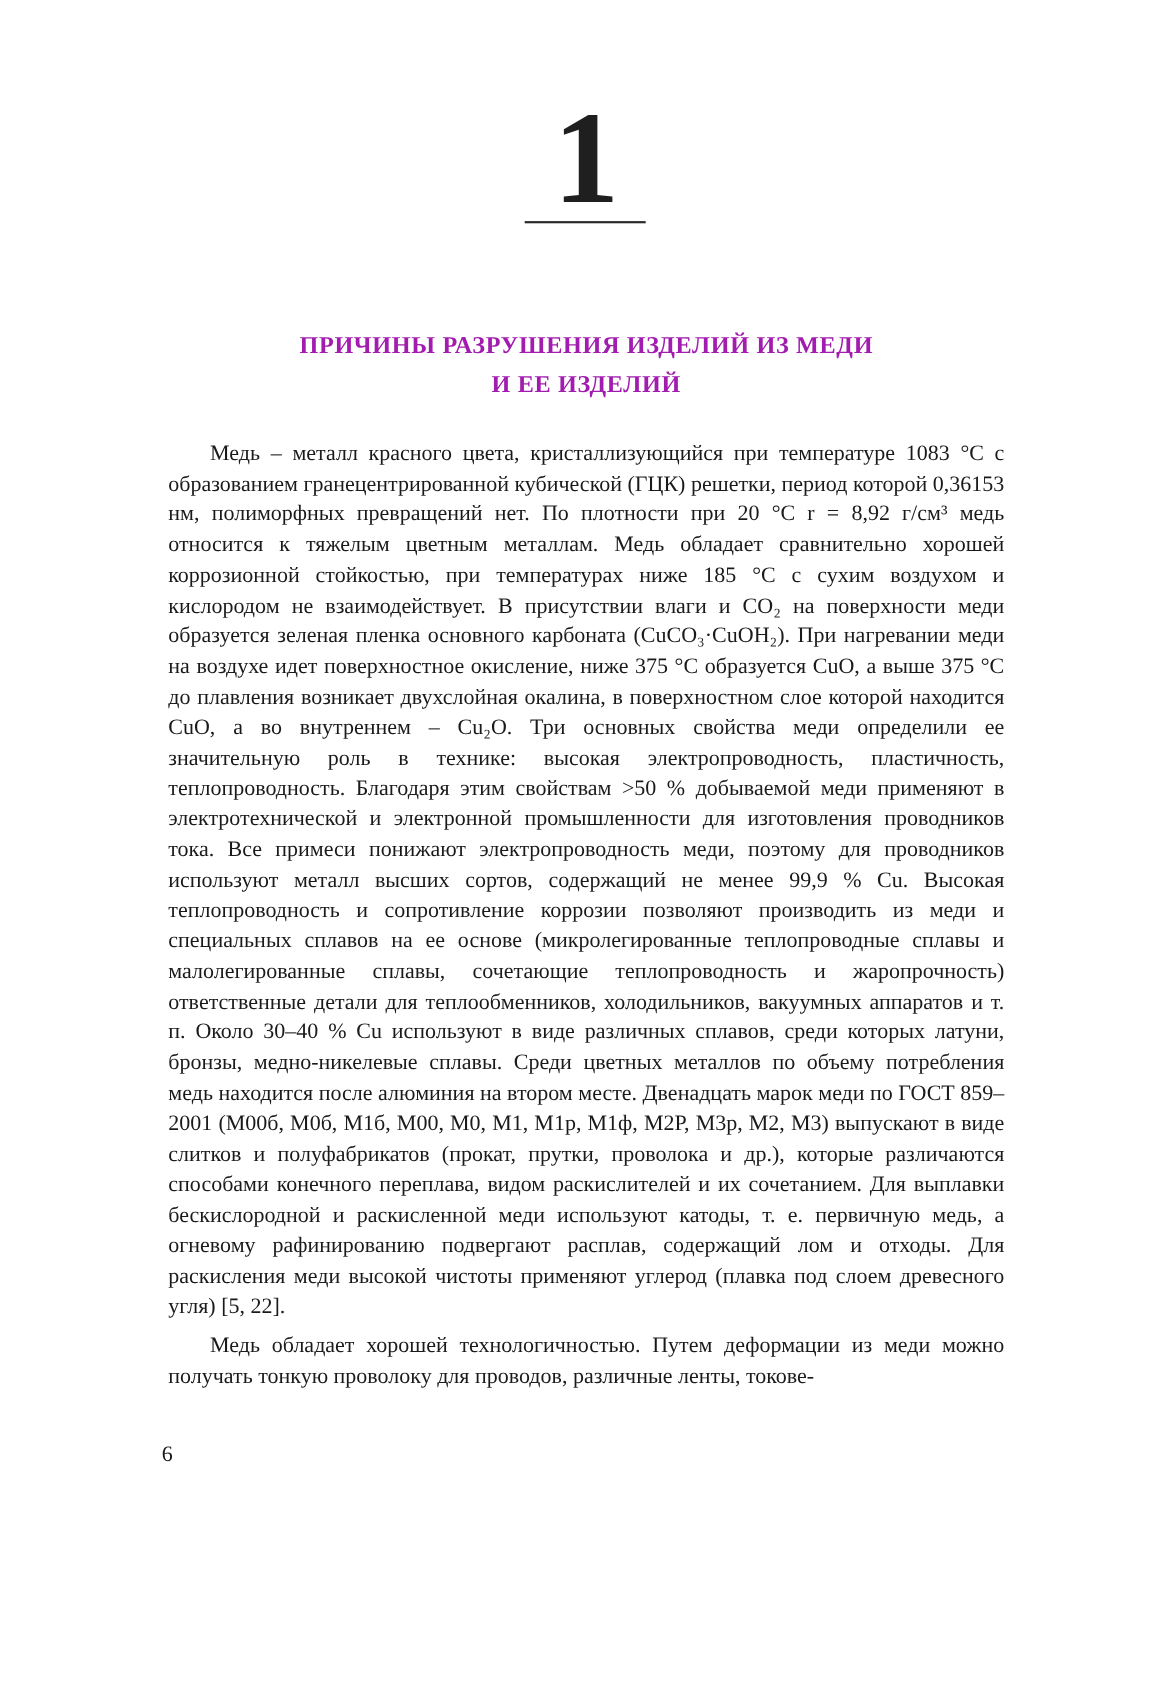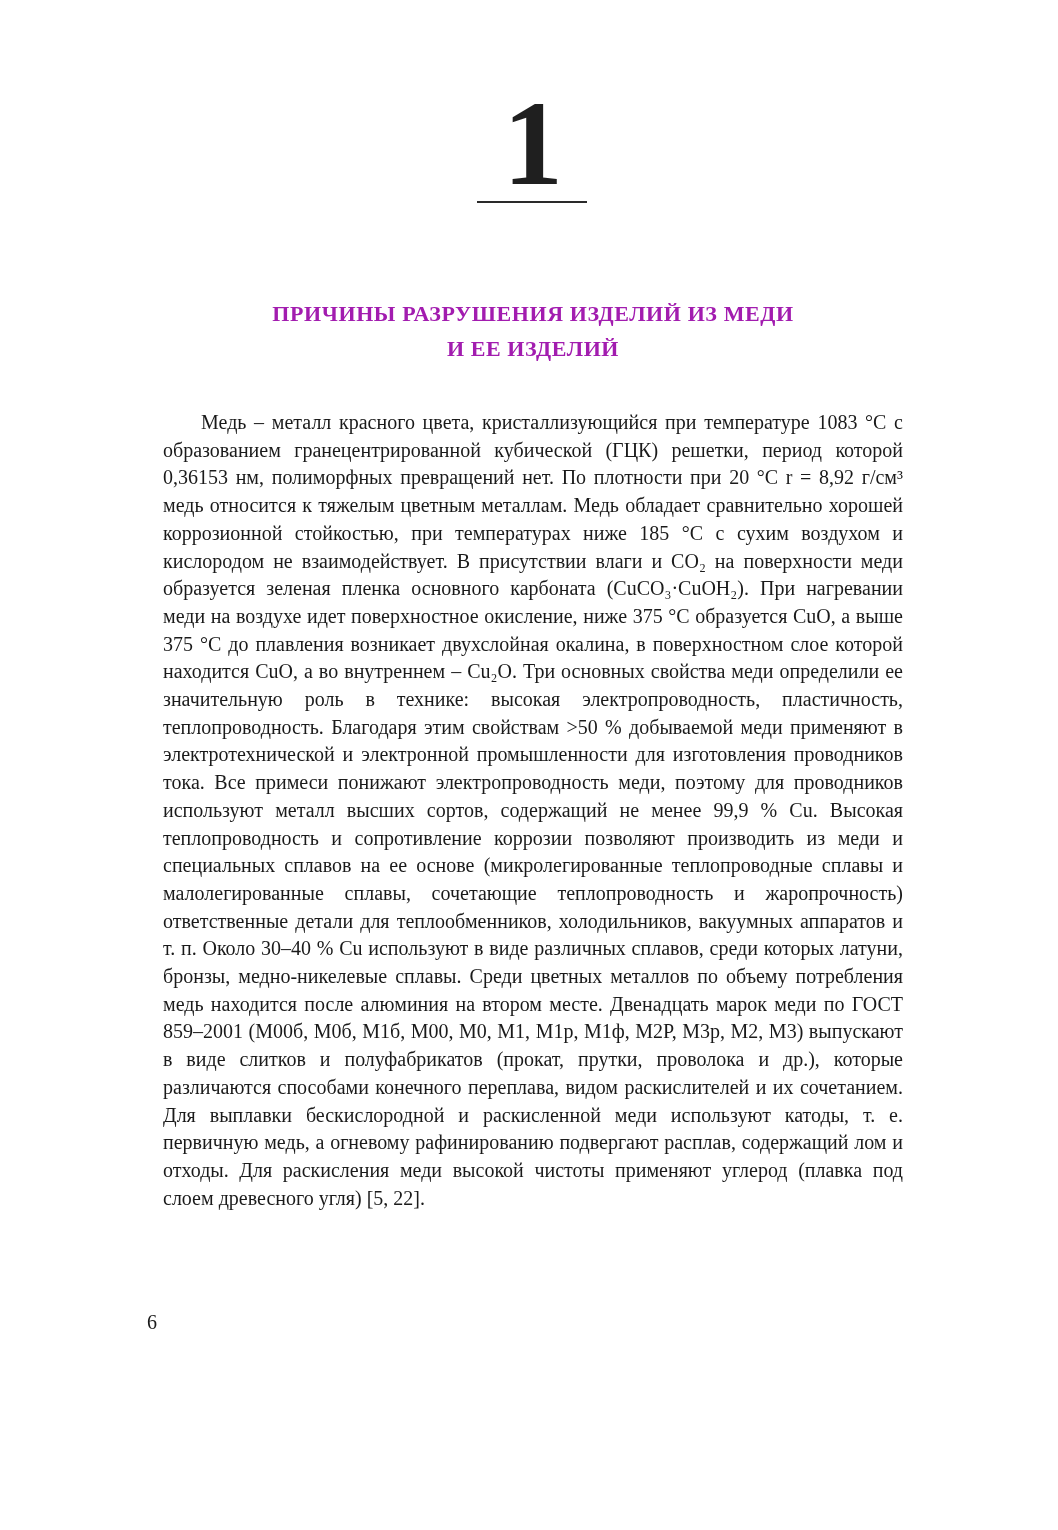--- a/index.html
+++ b/index.html
@@ -55,21 +55,21 @@
     position: absolute;
     top: 391px;
     left: 145px;
     width: 776px;
     font-size: 20px;
     line-height: 27.7px;
     text-align: justify;
     color: #1a1a1a;
   }
   .body-text p {
-    margin: 18px;
+    margin: 8px;
     padding: 0;
     text-indent: 38px;
   }
   .page-number {
     position: absolute;
     top: 1311px;
     left: 147px;
     font-size: 20px;
     color: #1a1a1a;
   }
@@ -83,17 +83,18 @@
 
   <div class="chapter-rule"></div>
 
   <h1 class="title">
     <span>ПРИЧИНЫ РАЗРУШЕНИЯ ИЗДЕЛИЙ ИЗ МЕДИ</span><br>
     <span>И ЕЕ ИЗДЕЛИЙ</span>
   </h1>
 
   <div class="body-text" id="paragraphs">
       <p>Медь – металл красного цвета, кристаллизующийся при температуре 1083 °С с образованием гранецентрированной кубической (ГЦК) решетки, период которой 0,36153 нм, полиморфных превращений нет. По плотности при 20 °С r = 8,92 г/см³ медь относится к тяжелым цветным металлам. Медь обладает сравнительно хорошей коррозионной стойкостью, при температурах ниже 185 °С с сухим воздухом и кислородом не взаимодействует. В присутствии влаги и СО₂ на поверхности меди образуется зеленая пленка основного карбоната (CuCO₃·CuOH₂). При нагревании меди на воздухе идет поверхностное окисление, ниже 375 °С образуется CuO, а выше 375 °С до плавления возникает двухслойная окалина, в поверхностном слое которой находится CuO, а во внутреннем – Cu₂O. Три основных свойства меди определили ее значительную роль в технике: высокая электропроводность, пластичность, теплопроводность. Благодаря этим свойствам &gt;50 % добываемой меди применяют в электротехнической и электронной промышленности для изготовления проводников тока. Все примеси понижают электропроводность меди, поэтому для проводников используют металл высших сортов, содержащий не менее 99,9 % Cu. Высокая теплопроводность и сопротивление коррозии позволяют производить из меди и специальных сплавов на ее основе (микролегированные теплопроводные сплавы и малолегированные сплавы, сочетающие теплопроводность и жаропрочность) ответственные детали для теплообменников, холодильников, вакуумных аппаратов и т. п. Около 30–40 % Cu используют в виде различных сплавов, среди которых латуни, бронзы, медно-никелевые сплавы. Среди цветных металлов по объему потребления медь находится после алюминия на втором месте. Двенадцать марок меди по ГОСТ 859–2001 (М00б, М0б, М1б, М00, М0, М1, М1р, М1ф, М2Р, М3р, М2, М3) выпускают в виде слитков и полуфабрикатов (прокат, прутки, проволока и др.), которые различаются способами конечного переплава, видом раскислителей и их сочетанием. Для выплавки бескислородной и раскисленной меди используют катоды, т. е. первичную медь, а огневому рафинированию подвергают расплав, содержащий лом и отходы. Для раскисления меди высокой чистоты применяют углерод (плавка под слоем древесного угля) [5, 22].</p>
+      <p>Медь обладает хорошей технологичностью. Путем деформации из меди можно получать тонкую проволоку для проводов, различные ленты, токове-</p>
     </div>
 
   <div class="page-number">6</div>
 
 </div>
 
 </body></html>

